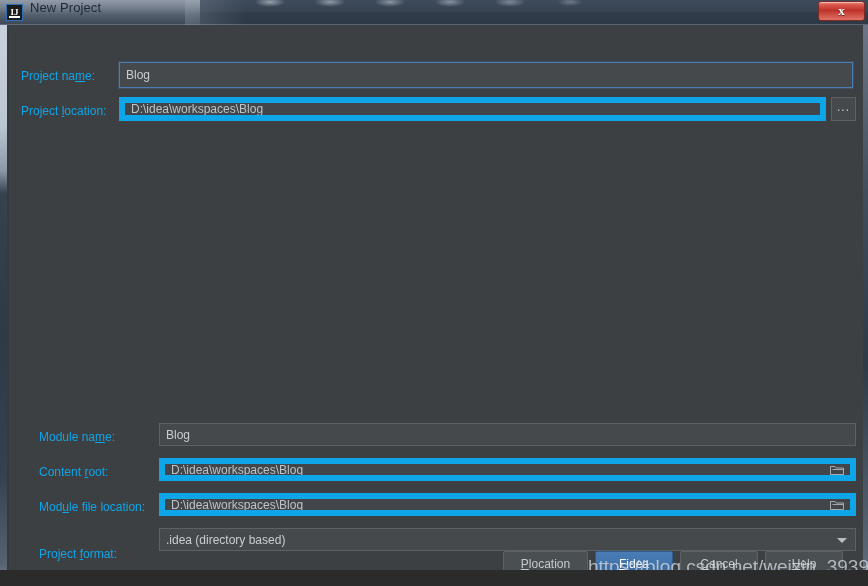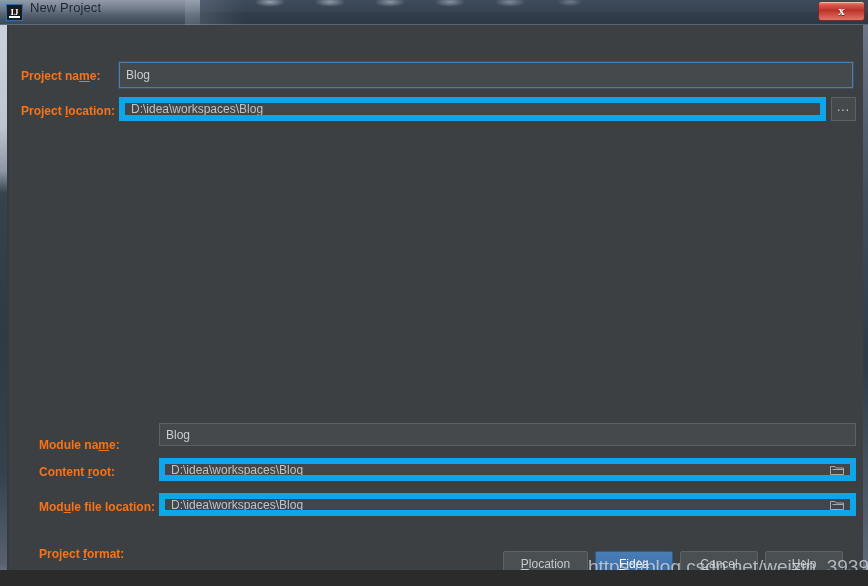--- a/index.html
+++ b/index.html
@@ -147,23 +147,22 @@
     position: absolute;
     left: 9px; top: 26px;
     width: 854px; height: 556px;
     background: #3c4043;
   }
 
   
   .label {
     position: absolute;
     font-size: 12px;
-    color: #f97316;
+    color: #0ea5e9;
     white-space: nowrap;
-    font-weight: bold;
   }
   .label .mn { text-decoration: underline; }
 
   .field {
     position: absolute;
     box-sizing: border-box;
     background: #45494c;
     border: 1px solid #5c6164;
     color: #c9cdd0;
     font-size: 12px;
@@ -318,21 +317,21 @@
 
     <div class="label" style="left:12px; top:78px;"><span>Project </span><span class="mn">l</span><span>ocation:</span></div>
     <div class="field readonly" style="left:110px; top:71px; width:707px; height:24px;">
       <span>D:\idea\workspaces\Blog</span>
     </div>
     <div class="iconbtn" style="left:822px; top:71px; width:25px; height:24px;">
       <span class="dots">...</span>
     </div>
 
 
-    <div class="label" style="left:30px; top:404px;margin-top:8px;"><span>Module na</span><span class="mn">m</span><span>e:</span></div>
+    <div class="label" style="left:30px; top:404px;"><span>Module na</span><span class="mn">m</span><span>e:</span></div>
     <div class="field" style="left:150px; top:397px; width:697px; height:23px;">
       <span>Blog</span>
     </div>
 
     <div class="label" style="left:30px; top:439px;text-align:right;"><span>Content </span><span class="mn">r</span><span>oot:</span></div>
     <div class="field readonly" style="left:150px; top:432px; width:697px; height:23px;">
       <span>D:\idea\workspaces\Blog</span>
       <span class="inline-browse">
         <svg class="folder-ico" viewBox="0 0 14 12">
           <path d="M0.5 2.5 L5 2.5 L6.2 4 L13.5 4 L13.5 10.5 L0.5 10.5 Z" fill="none" stroke="#a7abae" stroke-width="1"></path>
@@ -346,20 +345,24 @@
       <span>D:\idea\workspaces\Blog</span>
       <span class="inline-browse">
         <svg class="folder-ico" viewBox="0 0 14 12">
           <path d="M0.5 2.5 L5 2.5 L6.2 4 L13.5 4 L13.5 10.5 L0.5 10.5 Z" fill="none" stroke="#a7abae" stroke-width="1"></path>
           <path d="M2.5 5.5 L13 5.5" stroke="#a7abae" stroke-width="1" fill="none"></path>
         </svg>
       </span>
     </div>
 
     <div class="label" style="left:30px; top:521px;"><span>Project </span><span class="mn">f</span><span>ormat:</span></div>
+    <div class="field" style="left:150px; top:502px; width:697px; height:23px;">
+      <span>.idea (directory based)</span>
+      <span class="combo-arrow"></span>
+    </div>
 
     <div class="btn" style="left:494px; top:525px; width:85px;">
         <span></span>
         <span class="mn">P</span>
         <span>location</span>
       </div>
     <div class="btn primary" style="left:586px; top:525px; width:78px;">
         <span></span>
         <span class="mn">F</span>
         <span>idea</span>

